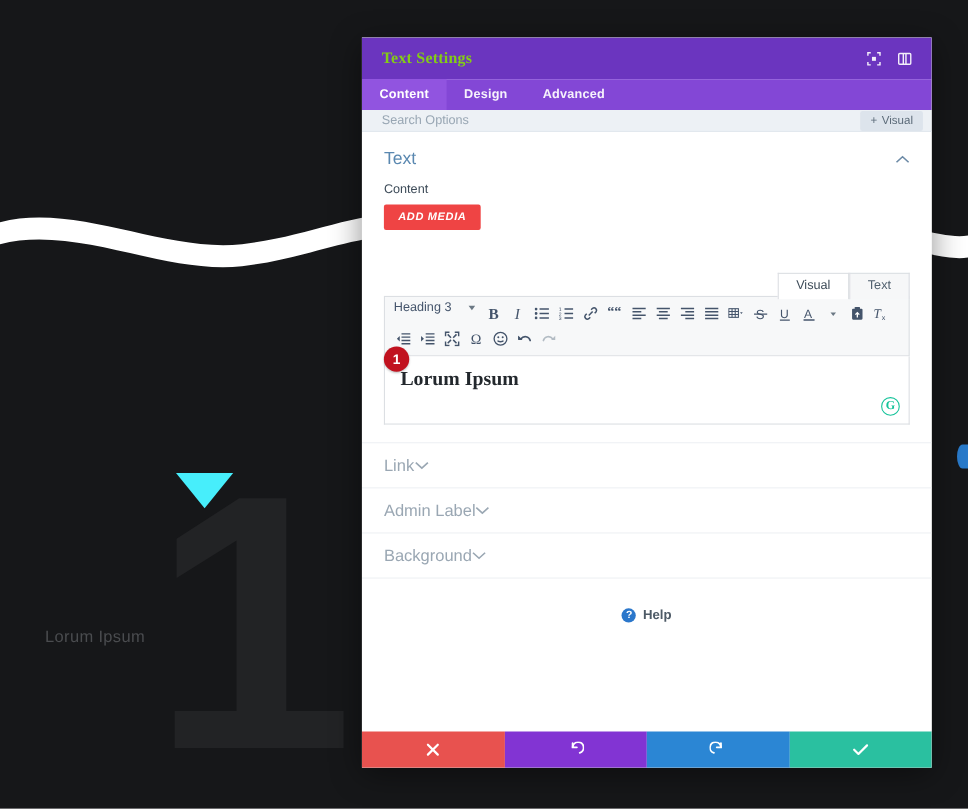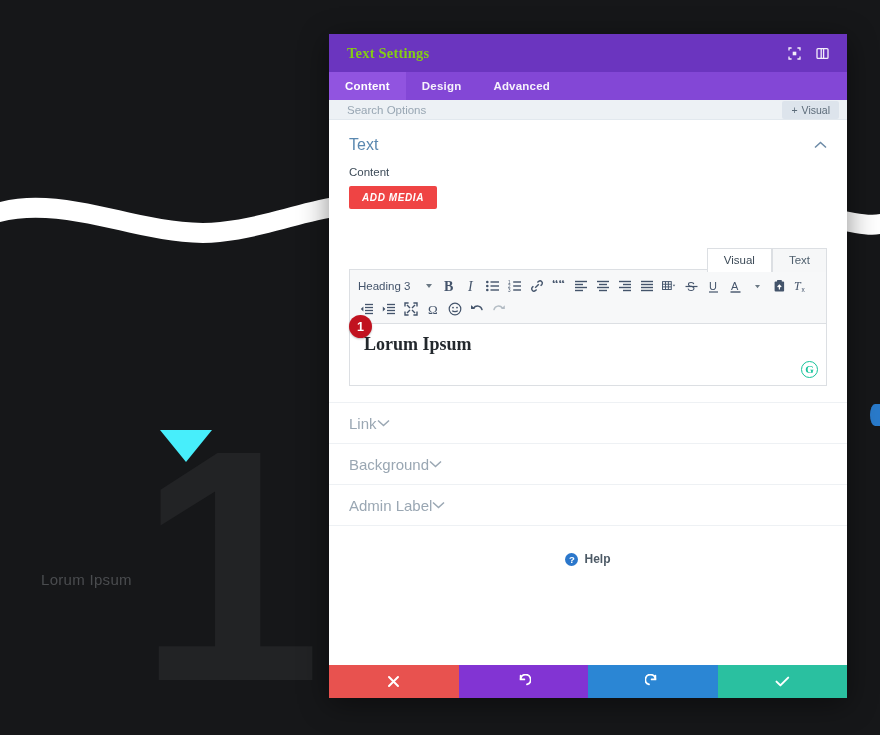--- a/index.html
+++ b/index.html
@@ -134,21 +134,21 @@
     font-size:11.5px; color:#50606e; padding:5px 16px 6px 16px;
     border:1px solid #dcdfe3; border-bottom:none; background:#f6f7f8;
     cursor:pointer;
   }
   .vt-tab.active { background:#fff; color:#3c4a57; }
 
   .toolbar {
     border:1px solid #dcdfe3; background:#f7f8f9;
     padding:4px 6px 3px 6px;
   }
-  .tb-row { display:flex; align-items:center; flex-wrap:nowrap; gap:0; height:23px; }
+  .tb-row { display:flex; align-items:flex-start; flex-wrap:nowrap; gap:0; height:23px; }
   .tb-btn {
     width:22px; height:22px; display:flex; align-items:center; justify-content:center;
     cursor:pointer; color:#44546b;
   }
   .tb-btn svg { display:block; }
   .tb-btn.dim { color:#b3bcc4; }
   .tb-sel {
     display:flex; align-items:center; gap:16px;
     font-size:11.5px; color:#44546b; padding:0 6px 0 2px; cursor:pointer;
     min-width:82px;
@@ -488,37 +488,37 @@
     <div class="sec-row">
       <span class="sec-row-title">Link</span>
       <span class="chev">
         <svg width="13" height="8" viewBox="0 0 13 8" fill="none" stroke="#9aa7b3" stroke-width="1.5">
             <path d="M1 1.5L6.5 6.5L12 1.5"></path>
           </svg>
       </span>
     </div>
 
     <div class="sec-row">
+      <span class="sec-row-title">Admin Label</span>
+      <span class="chev">
+        <svg width="13" height="8" viewBox="0 0 13 8" fill="none" stroke="#9aa7b3" stroke-width="1.5">
+            <path d="M1 1.5L6.5 6.5L12 1.5"></path>
+          </svg>
+      </span>
+    </div>
+
+    <div class="sec-row">
       <span class="sec-row-title">Background</span>
       <span class="chev">
         <svg width="13" height="8" viewBox="0 0 13 8" fill="none" stroke="#9aa7b3" stroke-width="1.5">
             <path d="M1 1.5L6.5 6.5L12 1.5"></path>
           </svg>
       </span>
     </div>
 
-    <div class="sec-row">
-      <span class="sec-row-title">Admin Label</span>
-      <span class="chev">
-        <svg width="13" height="8" viewBox="0 0 13 8" fill="none" stroke="#9aa7b3" stroke-width="1.5">
-            <path d="M1 1.5L6.5 6.5L12 1.5"></path>
-          </svg>
-      </span>
-    </div>
-
     <div class="help-row">
       <span class="help-ico">?</span>
       <span class="help-txt">Help</span>
     </div>
   </div>
 
   <div class="footer">
     <div class="fbtn f-cancel">
       <svg width="13" height="13" viewBox="0 0 13 13" stroke="#fff" stroke-width="2" stroke-linecap="round">
           <path d="M2 2l9 9M11 2l-9 9"></path>

